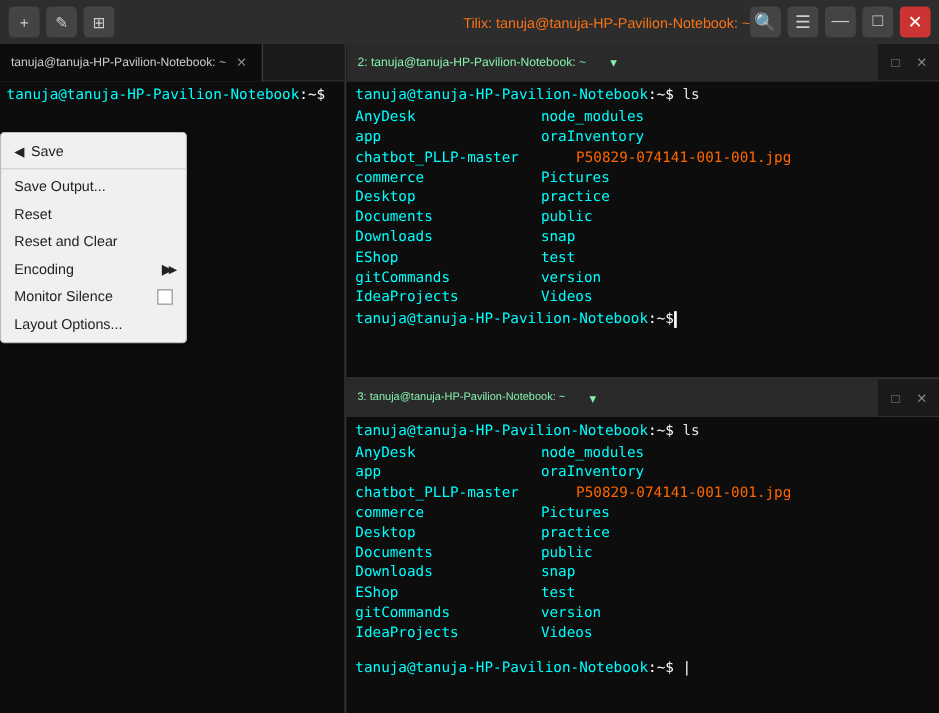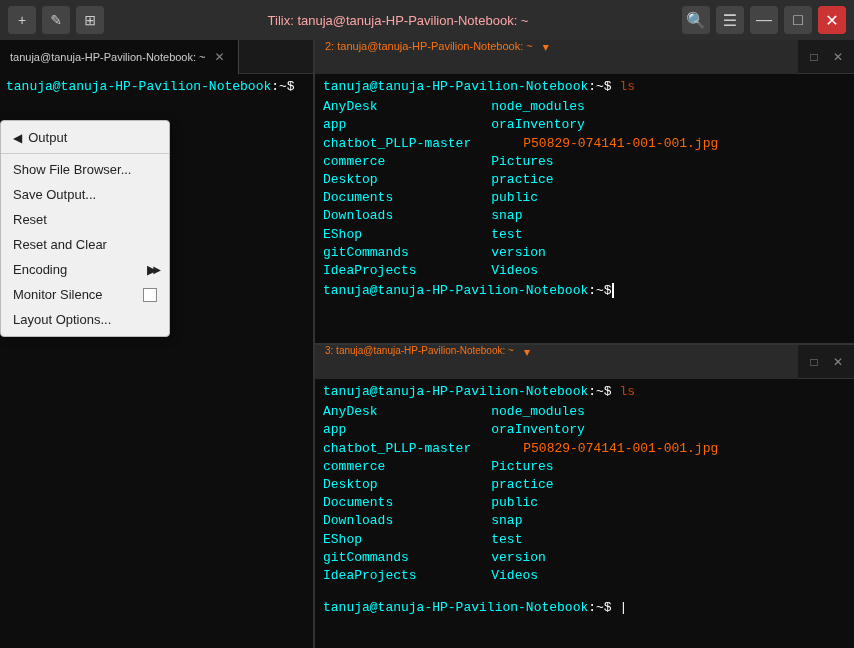--- a/index.html
+++ b/index.html
@@ -36,22 +36,22 @@
       color: #ccc;
       font-size: 14px;
       display: flex; align-items: center; justify-content: center;
     }
     .tb-btn.new-window { background: #444; }
     .tb-btn.rename { background: #444; }
     .tb-btn.new-term { background: #444; }
 
     .title-bar-title {
       flex: 1;
-      text-align: center;
-      color: #fca5a5;
+      text-align: right;
+      color: #f97316;
       font-size: 13px;
       font-family: sans-serif;
     }
     .window-controls {
       display: flex;
       gap: 6px;
     }
     .wc-btn {
       width: 28px;
       height: 28px;
@@ -122,25 +122,24 @@
     }
 
     
     .terminal-content {
       flex: 1;
       padding: 4px 6px;
       font-size: 13px;
       line-height: 1.4;
       color: #00ff00;
       overflow: hidden;
-      font-family: Liberation Mono, monospace;
     }
     .prompt { color: #00ffff; }
     .prompt-dollar { color: #ffffff; }
-    .cmd { color: #c2410c; }
+    .cmd { color: #e5e5e5; }
     .dir { color: #00ffff; }
     .file-img { color: #ff6600; margin-left: 32px; }
 
     
     .right-pane {
       flex: 1;
       display: flex;
       flex-direction: column;
       background: #0d0d0d;
     }
@@ -160,29 +159,29 @@
 
     .pane-tab-bar {
       display: flex;
       background: #1a1a1a;
       height: 34px;
       align-items: center;
       border-bottom: 1px solid #333;
     }
     .pane-tab {
       display: flex;
-      align-items: flex-start;
+      align-items: center;
       padding: 0 10px;
       height: 34px;
-      color: #f97316;
+      color: #86efac;
       font-size: 12px;
       font-family: sans-serif;
       cursor: pointer;
       background: #2a2a2a;
-      gap: 10px;
+      gap: 22px;
       flex: 1;
     }
     .pane-tab-controls {
       display: flex;
       gap: 4px;
       padding: 0 6px;
     }
     .pane-ctrl {
       width: 20px;
       height: 20px;
@@ -378,26 +377,23 @@
           <span style="color:white;"> |</span>
         </div>
       </div>
     </div>
 
   </div>
 
   <div class="context-menu">
     <div class="menu-item back">
       <span class="menu-back-arrow">◀</span>
-      <span>Output</span>
+      <span>Save</span>
     </div>
     <div class="menu-divider"></div>
-    <div class="menu-item">
-      <span>Show File Browser...</span>
-    </div>
     <div class="menu-item">
       <span>Save Output...</span>
     </div>
     <div class="menu-item">
       <span>Reset</span>
     </div>
     <div class="menu-item">
       <span>Reset and Clear</span>
     </div>
     <div class="menu-item has-submenu">

